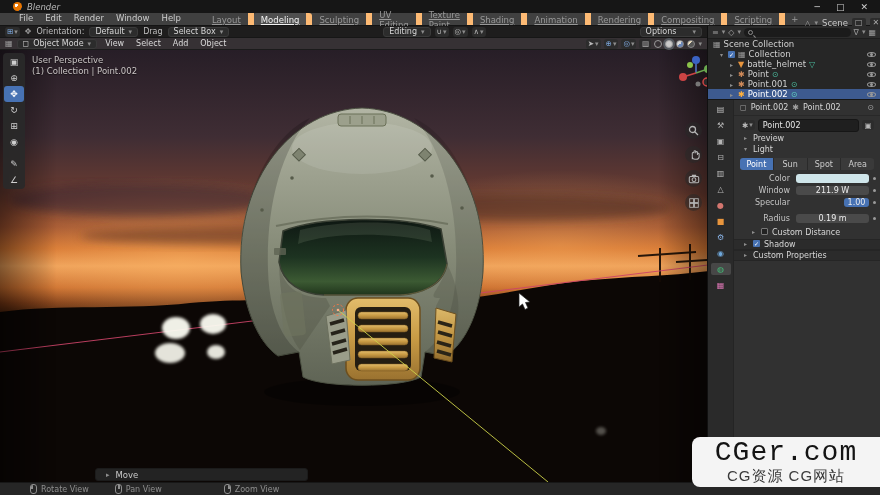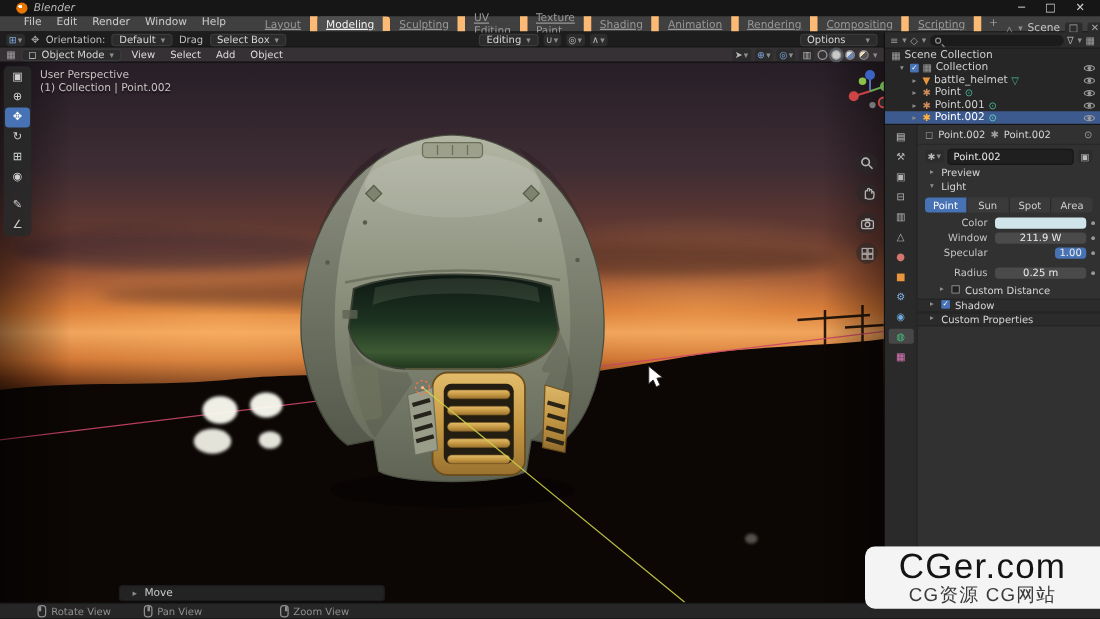--- a/index.html
+++ b/index.html
@@ -106,21 +106,21 @@
   .hint { display:flex; align-items:center; gap:4px; }
   .mouse { width:7px; height:10px; border:1px solid #8f8f8f; border-radius:3px; position:relative; flex:none; }
   .mouse::after { content:""; position:absolute; background:#8f8f8f; width:2px; height:4px; top:0; }
   .mouse.left::after { left:0; border-radius:2px 0 0 0; }
   .mouse.mid::after { left:2px; }
   .mouse.right::after { right:0; border-radius:0 2px 0 0; }
   .stats { margin-left:auto; color:#7d7d7d; white-space:nowrap; }
 
   
   .watermark { position:absolute; right:0; bottom:8px; width:188px; height:50px; background:#f4f4f4; border-radius:8px 0 0 8px; z-index:60; display:flex; flex-direction:column; align-items:center; justify-content:center; }
-  .wm-title { font-family:Liberation Sans, sans-serif; font-size:28px; color:#141414; letter-spacing:1px; line-height:28px; }
+  .wm-title { font-family:Liberation Mono, monospace; font-size:28px; color:#141414; letter-spacing:1px; line-height:28px; }
   .wm-sub { font-family:"Liberation Sans", sans-serif; font-size:15px; color:#3a3a3a; letter-spacing:1px; }
 </style>
 </head>
 <body>
 
 <div class="app">
 
   <div class="titlebar">
     <span class="blogo"></span>
     <span class="ttl">Blender</span>
@@ -584,21 +584,21 @@
           <div class="prow">
             <span class="plabel">Specular</span>
             <div class="pfield slider">
                 <span>1.00</span>
               </div>
             <span class="kdot"></span>
           </div>
           <div class="prow" style="margin-top:5px">
             <span class="plabel">Radius</span>
             <div class="pfield">
-                <span>0.25 m</span>
+                <span>0.19 m</span>
               </div>
             <span class="kdot"></span>
           </div>
           <div class="phead" style="margin-top:4px; padding-left:16px">
             <span class="twirl">▸</span>
             <span class="cbe"></span>
             <span>Custom Distance</span>
           </div>
           <div class="phead band">
             <span class="twirl">▸</span>

